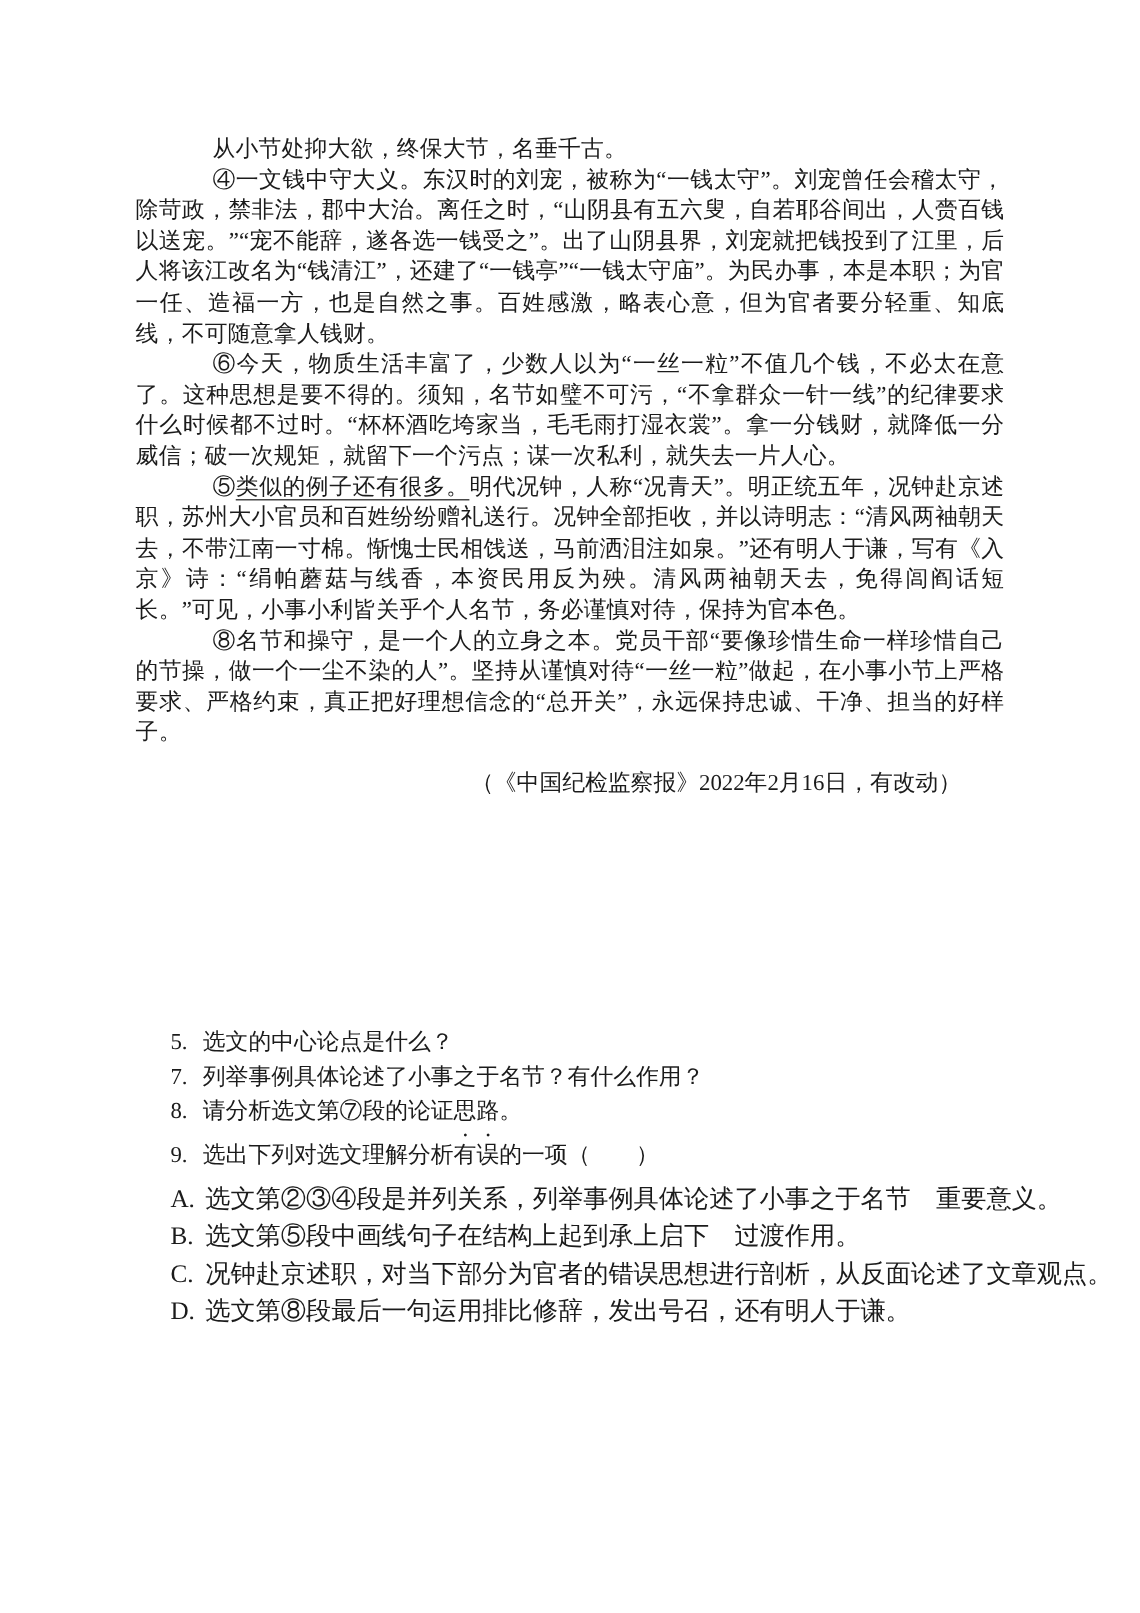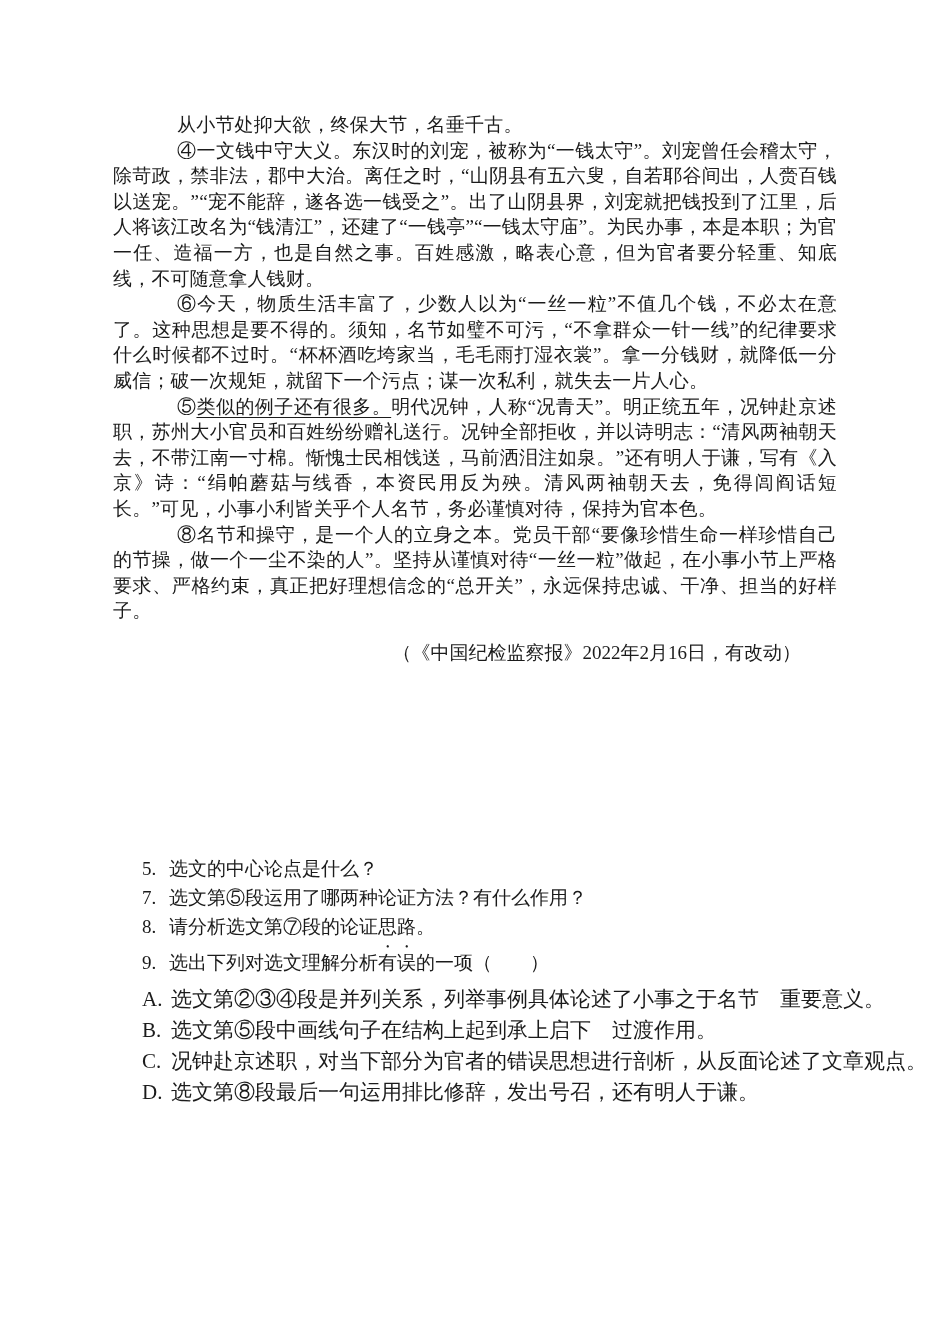--- a/index.html
+++ b/index.html
@@ -102,21 +102,21 @@
     <p class="para">从小节处抑大欲，终保大节，名垂千古。</p>
     <p class="para">④一文钱中守大义。东汉时的刘宠，被称为“一钱太守”。刘宠曾任会稽太守，除苛政，禁非法，郡中大治。离任之时，“山阴县有五六叟，自若耶谷间出，人赍百钱以送宠。”“宠不能辞，遂各选一钱受之”。出了山阴县界，刘宠就把钱投到了江里，后人将该江改名为“钱清江”，还建了“一钱亭”“一钱太守庙”。为民办事，本是本职；为官一任、造福一方，也是自然之事。百姓感激，略表心意，但为官者要分轻重、知底线，不可随意拿人钱财。</p>
     <p class="para">⑥今天，物质生活丰富了，少数人以为“一丝一粒”不值几个钱，不必太在意了。这种思想是要不得的。须知，名节如璧不可污，“不拿群众一针一线”的纪律要求什么时候都不过时。“杯杯酒吃垮家当，毛毛雨打湿衣裳”。拿一分钱财，就降低一分威信；破一次规矩，就留下一个污点；谋一次私利，就失去一片人心。</p>
     <p class="para"><span>⑤</span><span class="underlined">类似的例子还有很多。</span><span>明代况钟，人称“况青天”。明正统五年，况钟赴京述职，苏州大小官员和百姓纷纷赠礼送行。况钟全部拒收，并以诗明志：“清风两袖朝天去，不带江南一寸棉。惭愧士民相饯送，马前洒泪注如泉。”还有明人于谦，写有《入京》诗：“绢帕蘑菇与线香，本资民用反为殃。清风两袖朝天去，免得闾阎话短长。”可见，小事小利皆关乎个人名节，务必谨慎对待，保持为官本色。</span></p>
     <p class="para">⑧名节和操守，是一个人的立身之本。党员干部“要像珍惜生命一样珍惜自己的节操，做一个一尘不染的人”。坚持从谨慎对待“一丝一粒”做起，在小事小节上严格要求、严格约束，真正把好理想信念的“总开关”，永远保持忠诚、干净、担当的好样子。</p>
     <p class="source-line">（《中国纪检监察报》2022年2月16日，有改动）</p>
   </section>
 
   <section class="questions">
     <p class="q"><span class="qnum">5.</span><span class="qtext">选文的中心论点是什么？</span></p>
-    <p class="q"><span class="qnum">7.</span><span class="qtext">选文第⑤段运用了哪两种论证方法？有什么作用？</span></p>
+    <p class="q"><span class="qnum">7.</span><span class="qtext">列举事例具体论述了小事之于名节？有什么作用？</span></p>
     <p class="q"><span class="qnum">8.</span><span class="qtext">请分析选文第⑦段的论证思路。</span></p>
     <p class="q"><span class="qnum">9.</span><span class="qtext"><span>选出下列对选文理解分析</span><span class="em-dots">有误</span><span>的一项（　　）</span></span></p>
   </section>
 
   <section class="options">
     <p class="opt"><span class="optlabel">A.</span><span>选文第②③④段是并列关系，列举事例具体论述了小事之于名节　重要意义。</span></p>
     <p class="opt"><span class="optlabel">B.</span><span>选文第⑤段中画线句子在结构上起到承上启下　过渡作用。</span></p>
     <p class="opt"><span class="optlabel">C.</span><span>况钟赴京述职，对当下部分为官者的错误思想进行剖析，从反面论述了文章观点。</span></p>
     <p class="opt"><span class="optlabel">D.</span><span>选文第⑧段最后一句运用排比修辞，发出号召，还有明人于谦。</span></p>
   </section>

